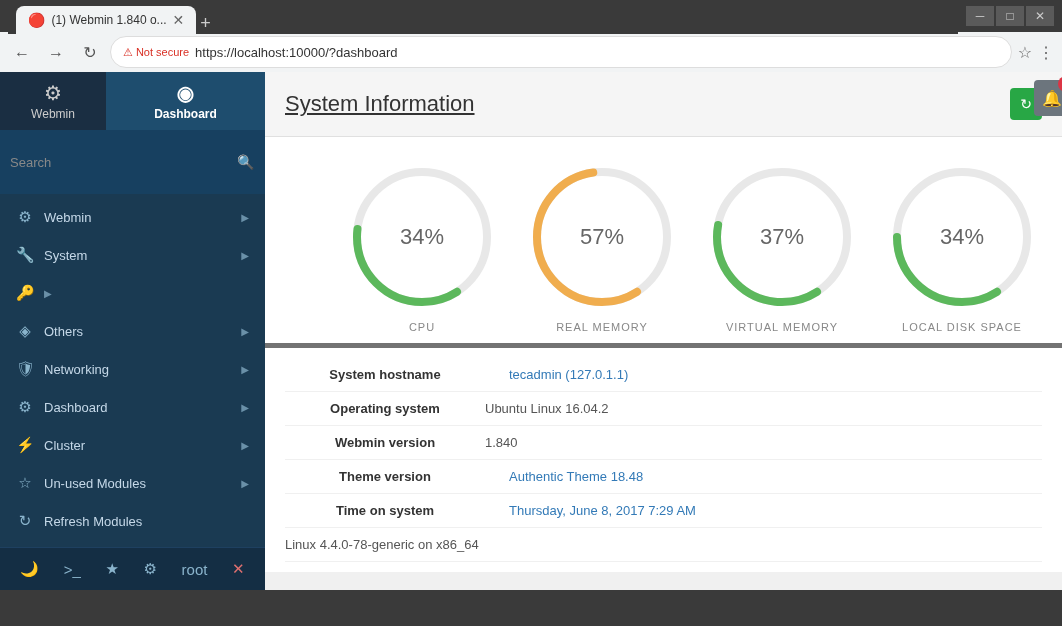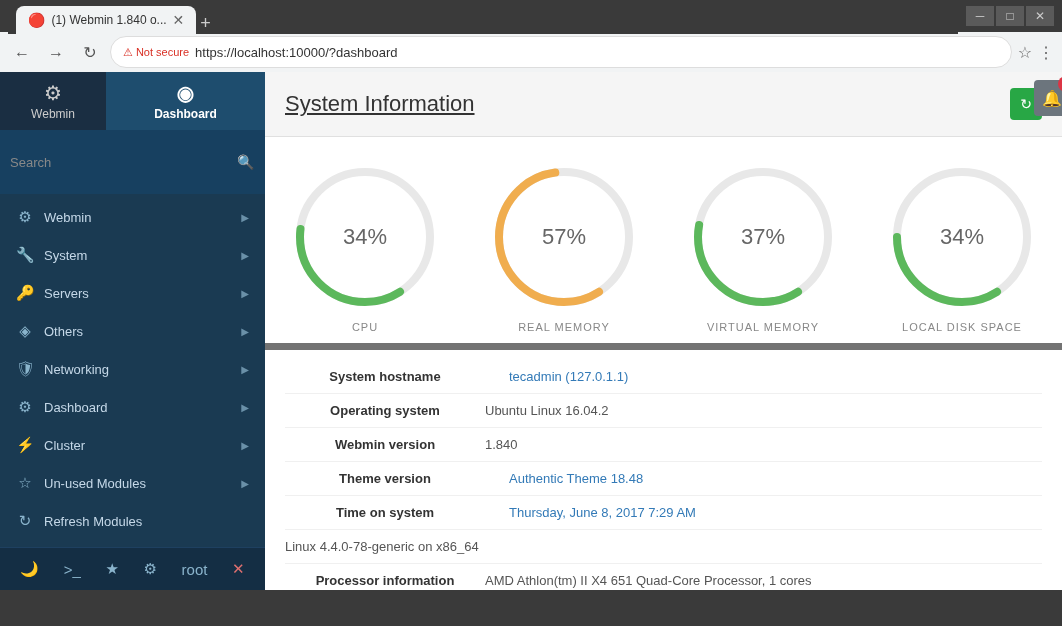--- a/index.html
+++ b/index.html
@@ -119,22 +119,22 @@
     }
     .bell-badge {
       position: absolute; top: -4px; right: -4px;
       background: #dc3545; color: white; font-size: 9px;
       border-radius: 50%; width: 16px; height: 16px;
       display: flex; align-items: center; justify-content: center; font-weight: bold;
     }
 
     
     .gauges-section {
-      display: flex; justify-content: space-between; padding: 20px 10px 10px;
-      background: white; margin: 0; border-bottom: 7px solid #737373;
+      display: flex; justify-content: flex-end; padding: 20px 10px 10px;
+      background: white; margin: 0; border-bottom: 5px solid #737373;
     }
     .gauge-container { text-align: center; width: 180px; }
     .gauge-wrapper { position: relative; width: 160px; height: 160px; margin: 0 auto; }
     .gauge-label { font-size: 11px; color: #888; letter-spacing: 1px; margin-top: 4px; text-transform: uppercase; }
     .gauge-value {
       position: absolute; top: 50%; left: 50%; transform: translate(-50%, -50%);
       font-size: 22px; color: #666; font-weight: 300;
     }
 
     
@@ -209,21 +209,20 @@
         <span class="nav-label">Webmin</span>
         <span class="nav-arrow">▶</span>
       </div>
       <div class="nav-item">
         <span class="nav-icon">🔧</span>
         <span class="nav-label">System</span>
         <span class="nav-arrow">▶</span>
       </div>
       <div class="nav-item">
         <span class="nav-icon">🔑</span>
-        <span class="nav-label">Servers</span>
         <span class="nav-arrow">▶</span>
       </div>
       <div class="nav-item">
         <span class="nav-icon">◈</span>
         <span class="nav-label">Others</span>
         <span class="nav-arrow">▶</span>
       </div>
       <div class="nav-item">
         <span class="nav-icon">🛡</span>
         <span class="nav-label">Networking</span>
@@ -340,22 +339,18 @@
           <span class="info-label">Theme version</span>
           <span class="info-value link">Authentic Theme 18.48</span>
         </div>
         <div class="info-row">
           <span class="info-label">Time on system</span>
           <span class="info-value link">Thursday, June 8, 2017 7:29 AM</span>
         </div>
         <div class="info-row">
           <span class="info-value">Linux 4.4.0-78-generic on x86_64</span>
         </div>
-        <div class="info-row">
-          <span class="info-label">Processor information</span>
-          <span class="info-value">AMD Athlon(tm) II X4 651 Quad-Core Processor, 1 cores</span>
-        </div>
 
       </div>
     </div>
   </div>
 
 </div>
 
 </body></html>

